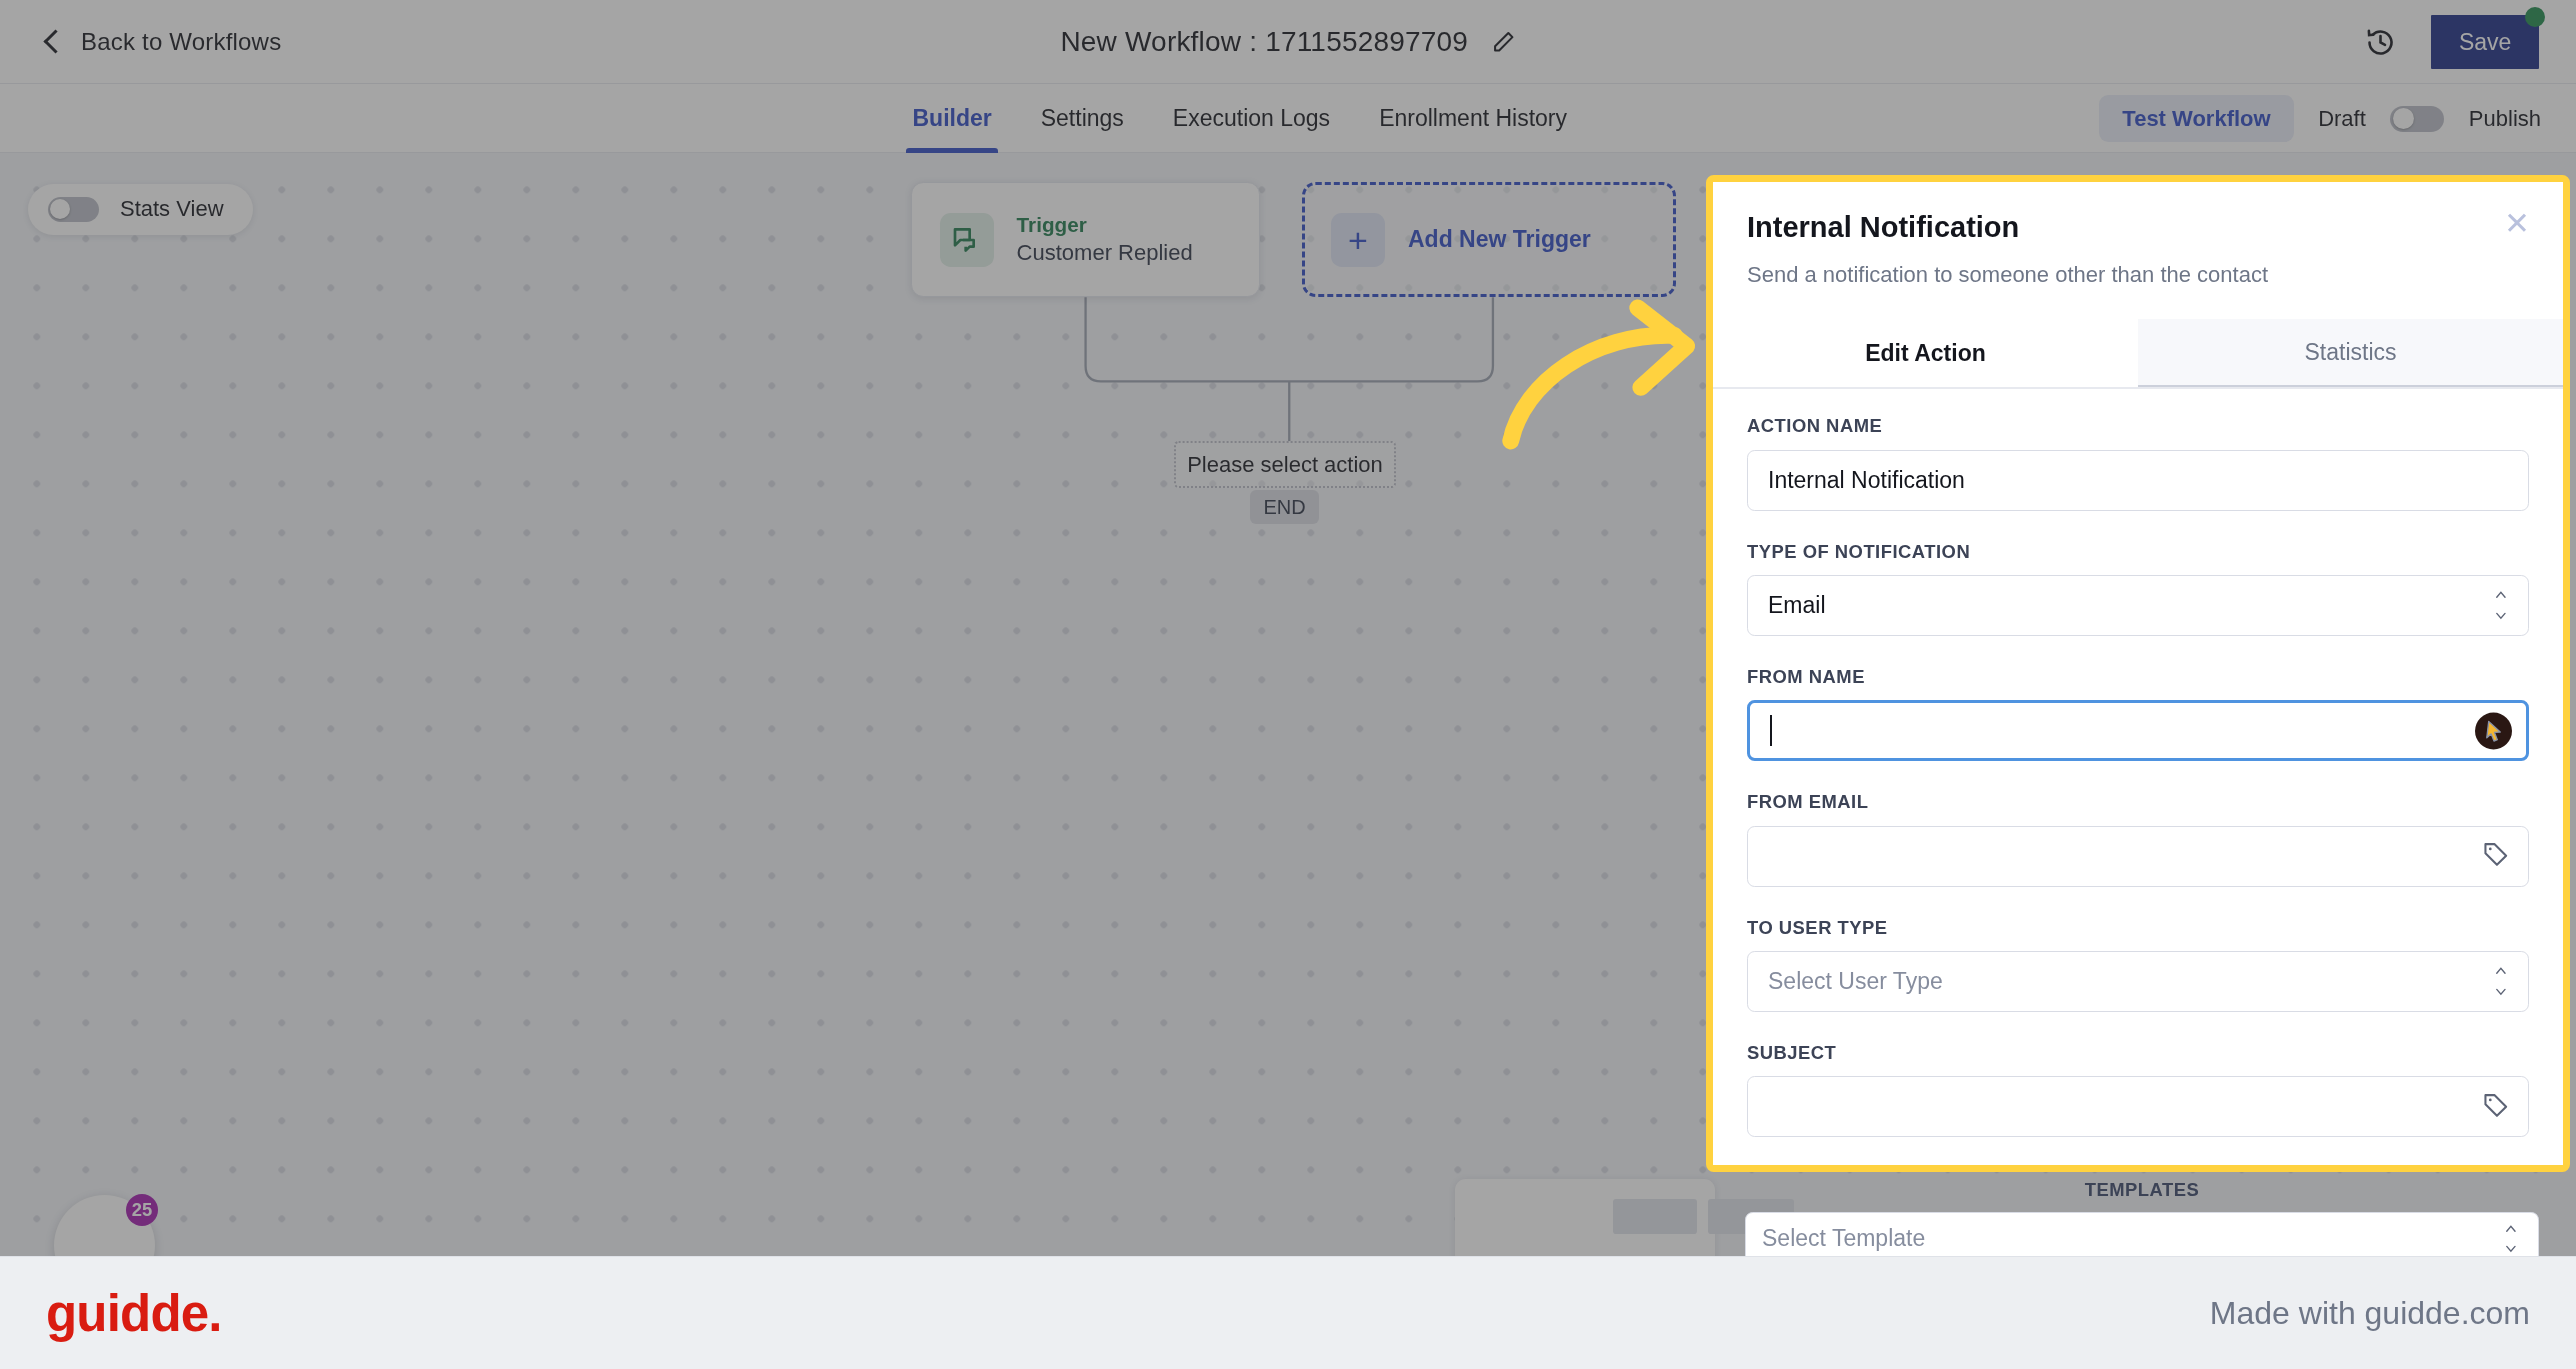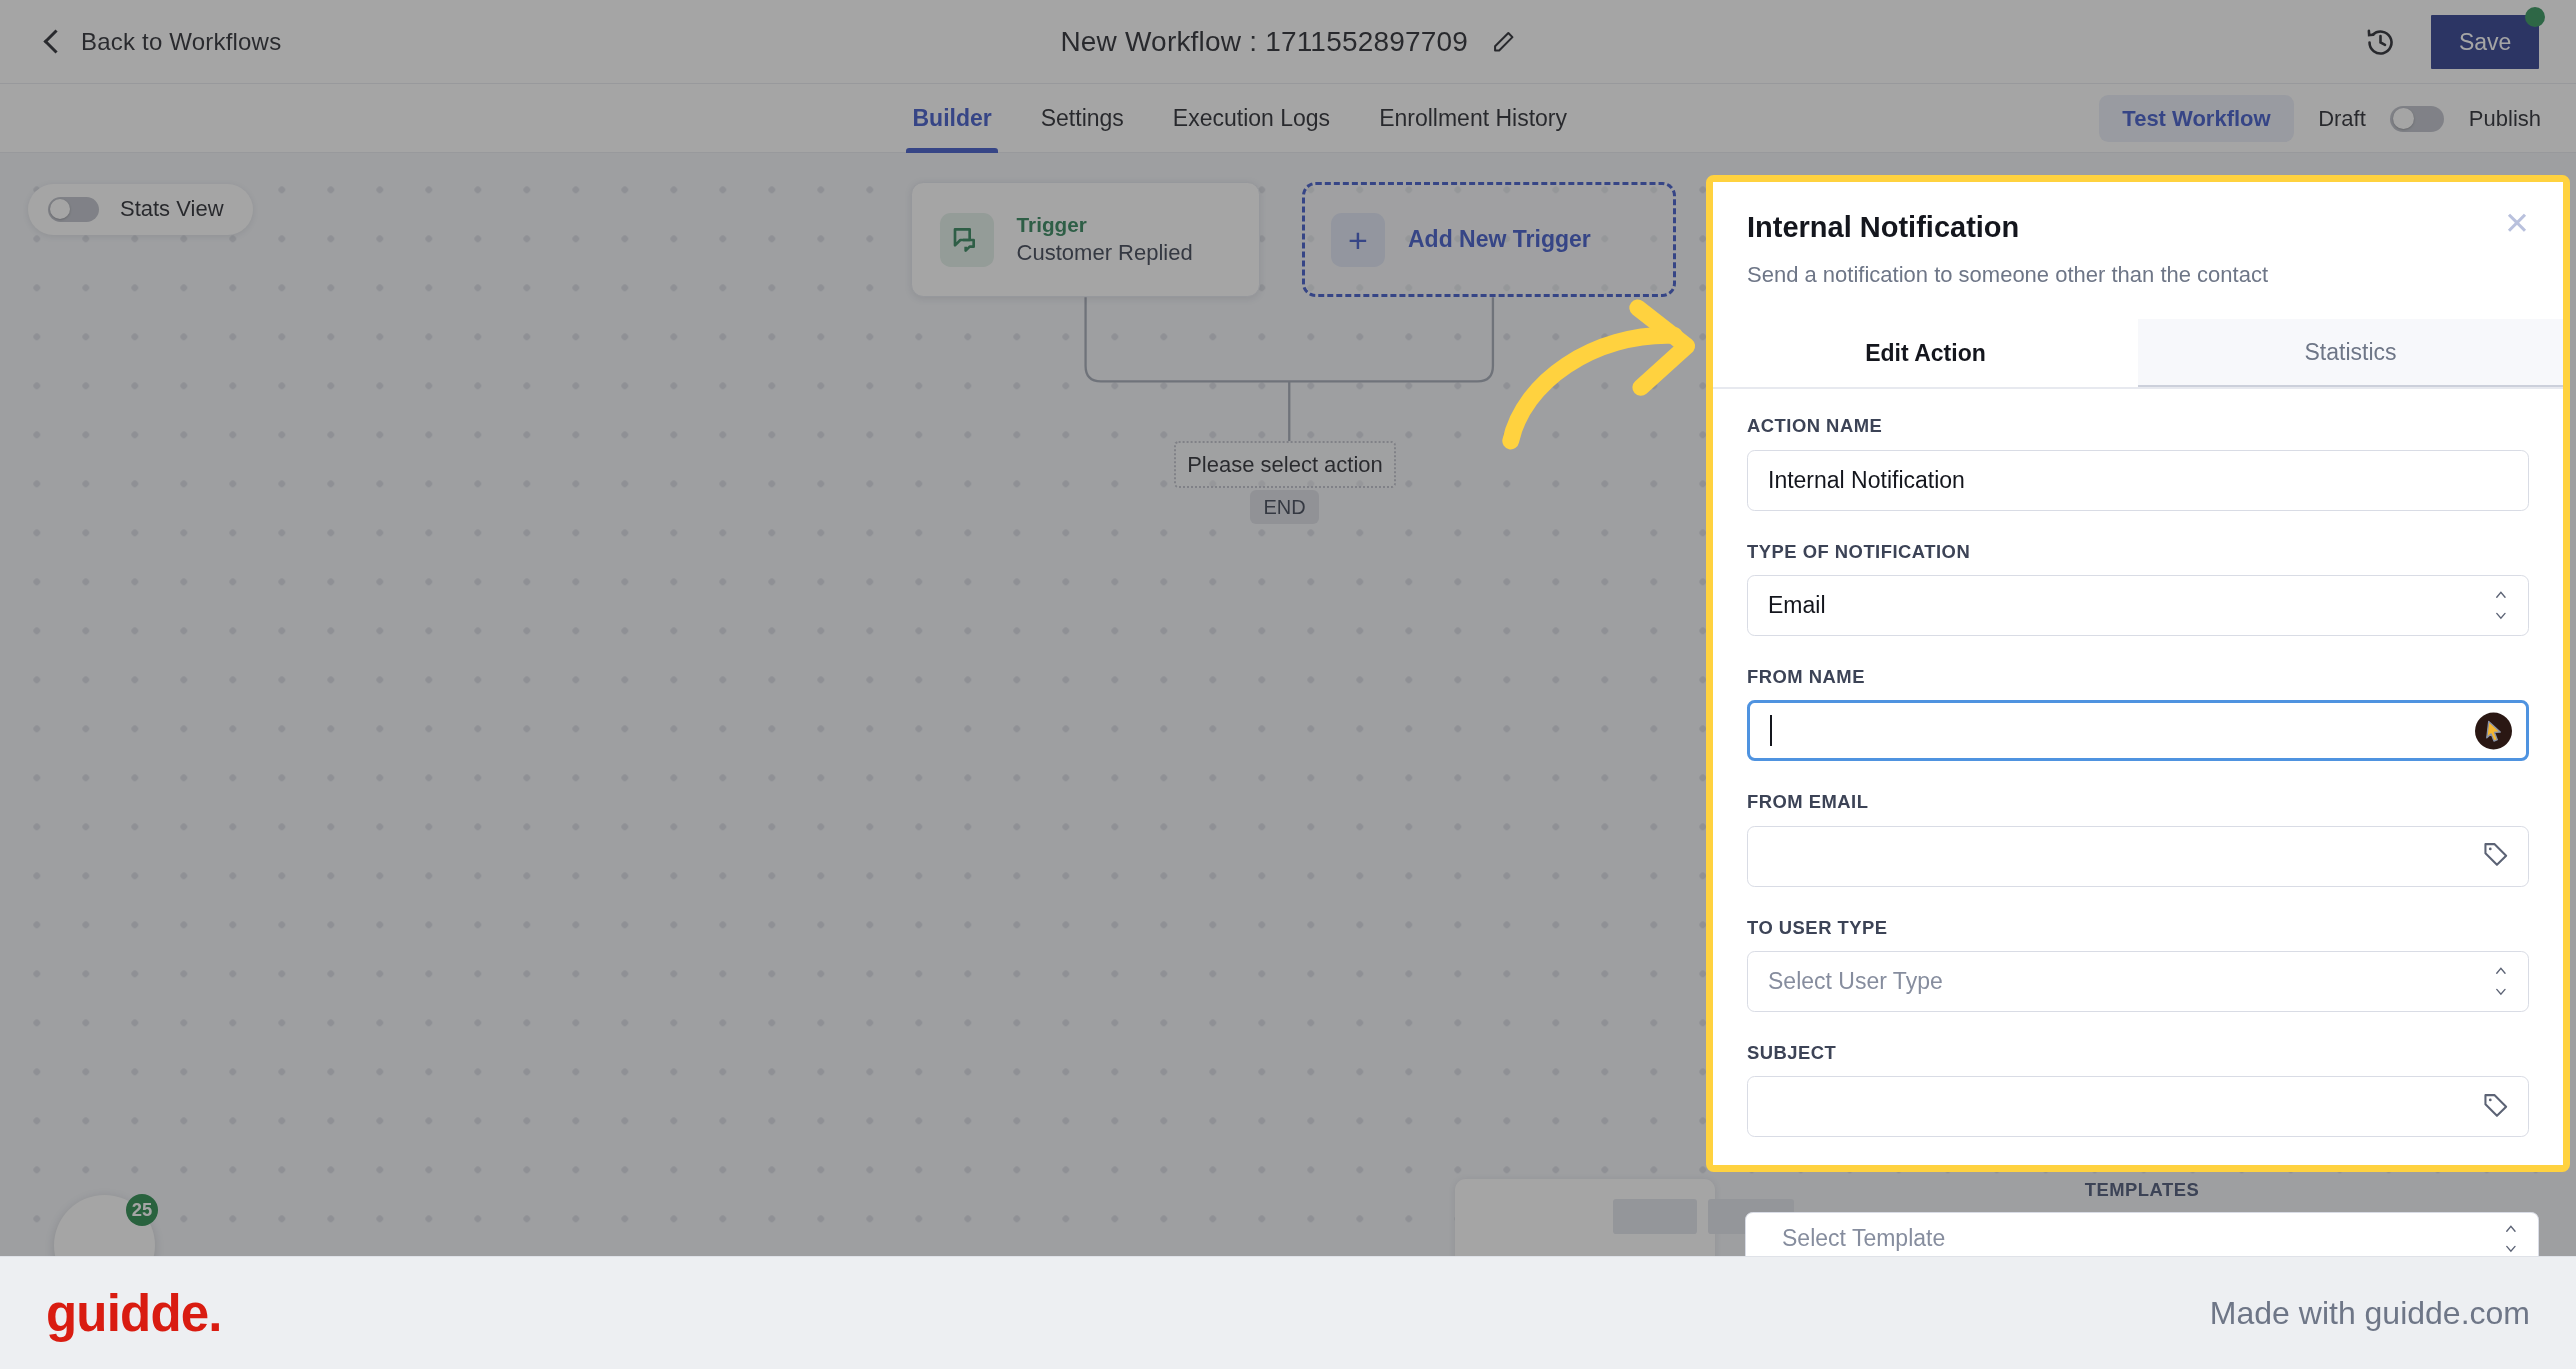--- a/index.html
+++ b/index.html
@@ -151,21 +151,21 @@
   }
   .ghost-bar { position: absolute; background: #dfe2ea; border-radius: 3.1px; }
 
   .badge-widget {
     position: absolute; left: 54px; top: 1195px; width: 101px; height: 101px;
     border-radius: 50%; background: #ffffff; box-shadow: 0 2.3px 9.2px rgba(20,25,50,.18);
     display: flex; align-items: center; justify-content: center;
   }
   .badge-count {
     position: absolute; right: -3.1px; top: -1.5px; min-width: 32px; height: 32px;
-    border-radius: 16px; background: #15803d; color: #ffffff;
+    border-radius: 16px; background: #a21caf; color: #ffffff;
     display: flex; align-items: center; justify-content: center;
     font-size: 18.4px; font-weight: bold; padding: 0 4.6px;
   }
 
   
   .dim-overlay {
     position: absolute; left: 0; top: 0; width: 2576px; height: 1256px;
     background: rgba(64,64,64,.47); pointer-events: none;
   }
 
@@ -223,21 +223,21 @@
   }
 
   
   .below-panel {
     position: absolute; left: 1714px; top: 1179px; width: 856px; height: 77px;
     padding: 0 31px;
   }
   .below-label { font-size: 18.4px; font-weight: bold; color: #3c4356; letter-spacing: 0.5px; text-align: center; }
   .below-select {
     margin-top: 10.7px; height: 54px; border: 1.5px solid #d9dce5; border-radius: 7.7px;
-    background: #ffffff; display: flex; align-items: center; padding: 0 36px; position: relative;
+    background: #ffffff; display: flex; align-items: center; padding: 0 16px; position: relative;
   }
 
   
   .arrow-svg { position: absolute; left: 1486px; top: 291px; width: 230px; height: 176px; }
 
   
   .footer {
     position: absolute; left: 0; bottom: 0; width: 2576px; height: 113px;
     background: #edeff2; display: flex; align-items: center; justify-content: space-between;
     padding: 12px 46px; border-top: 0.8px solid #dfe2e8;

